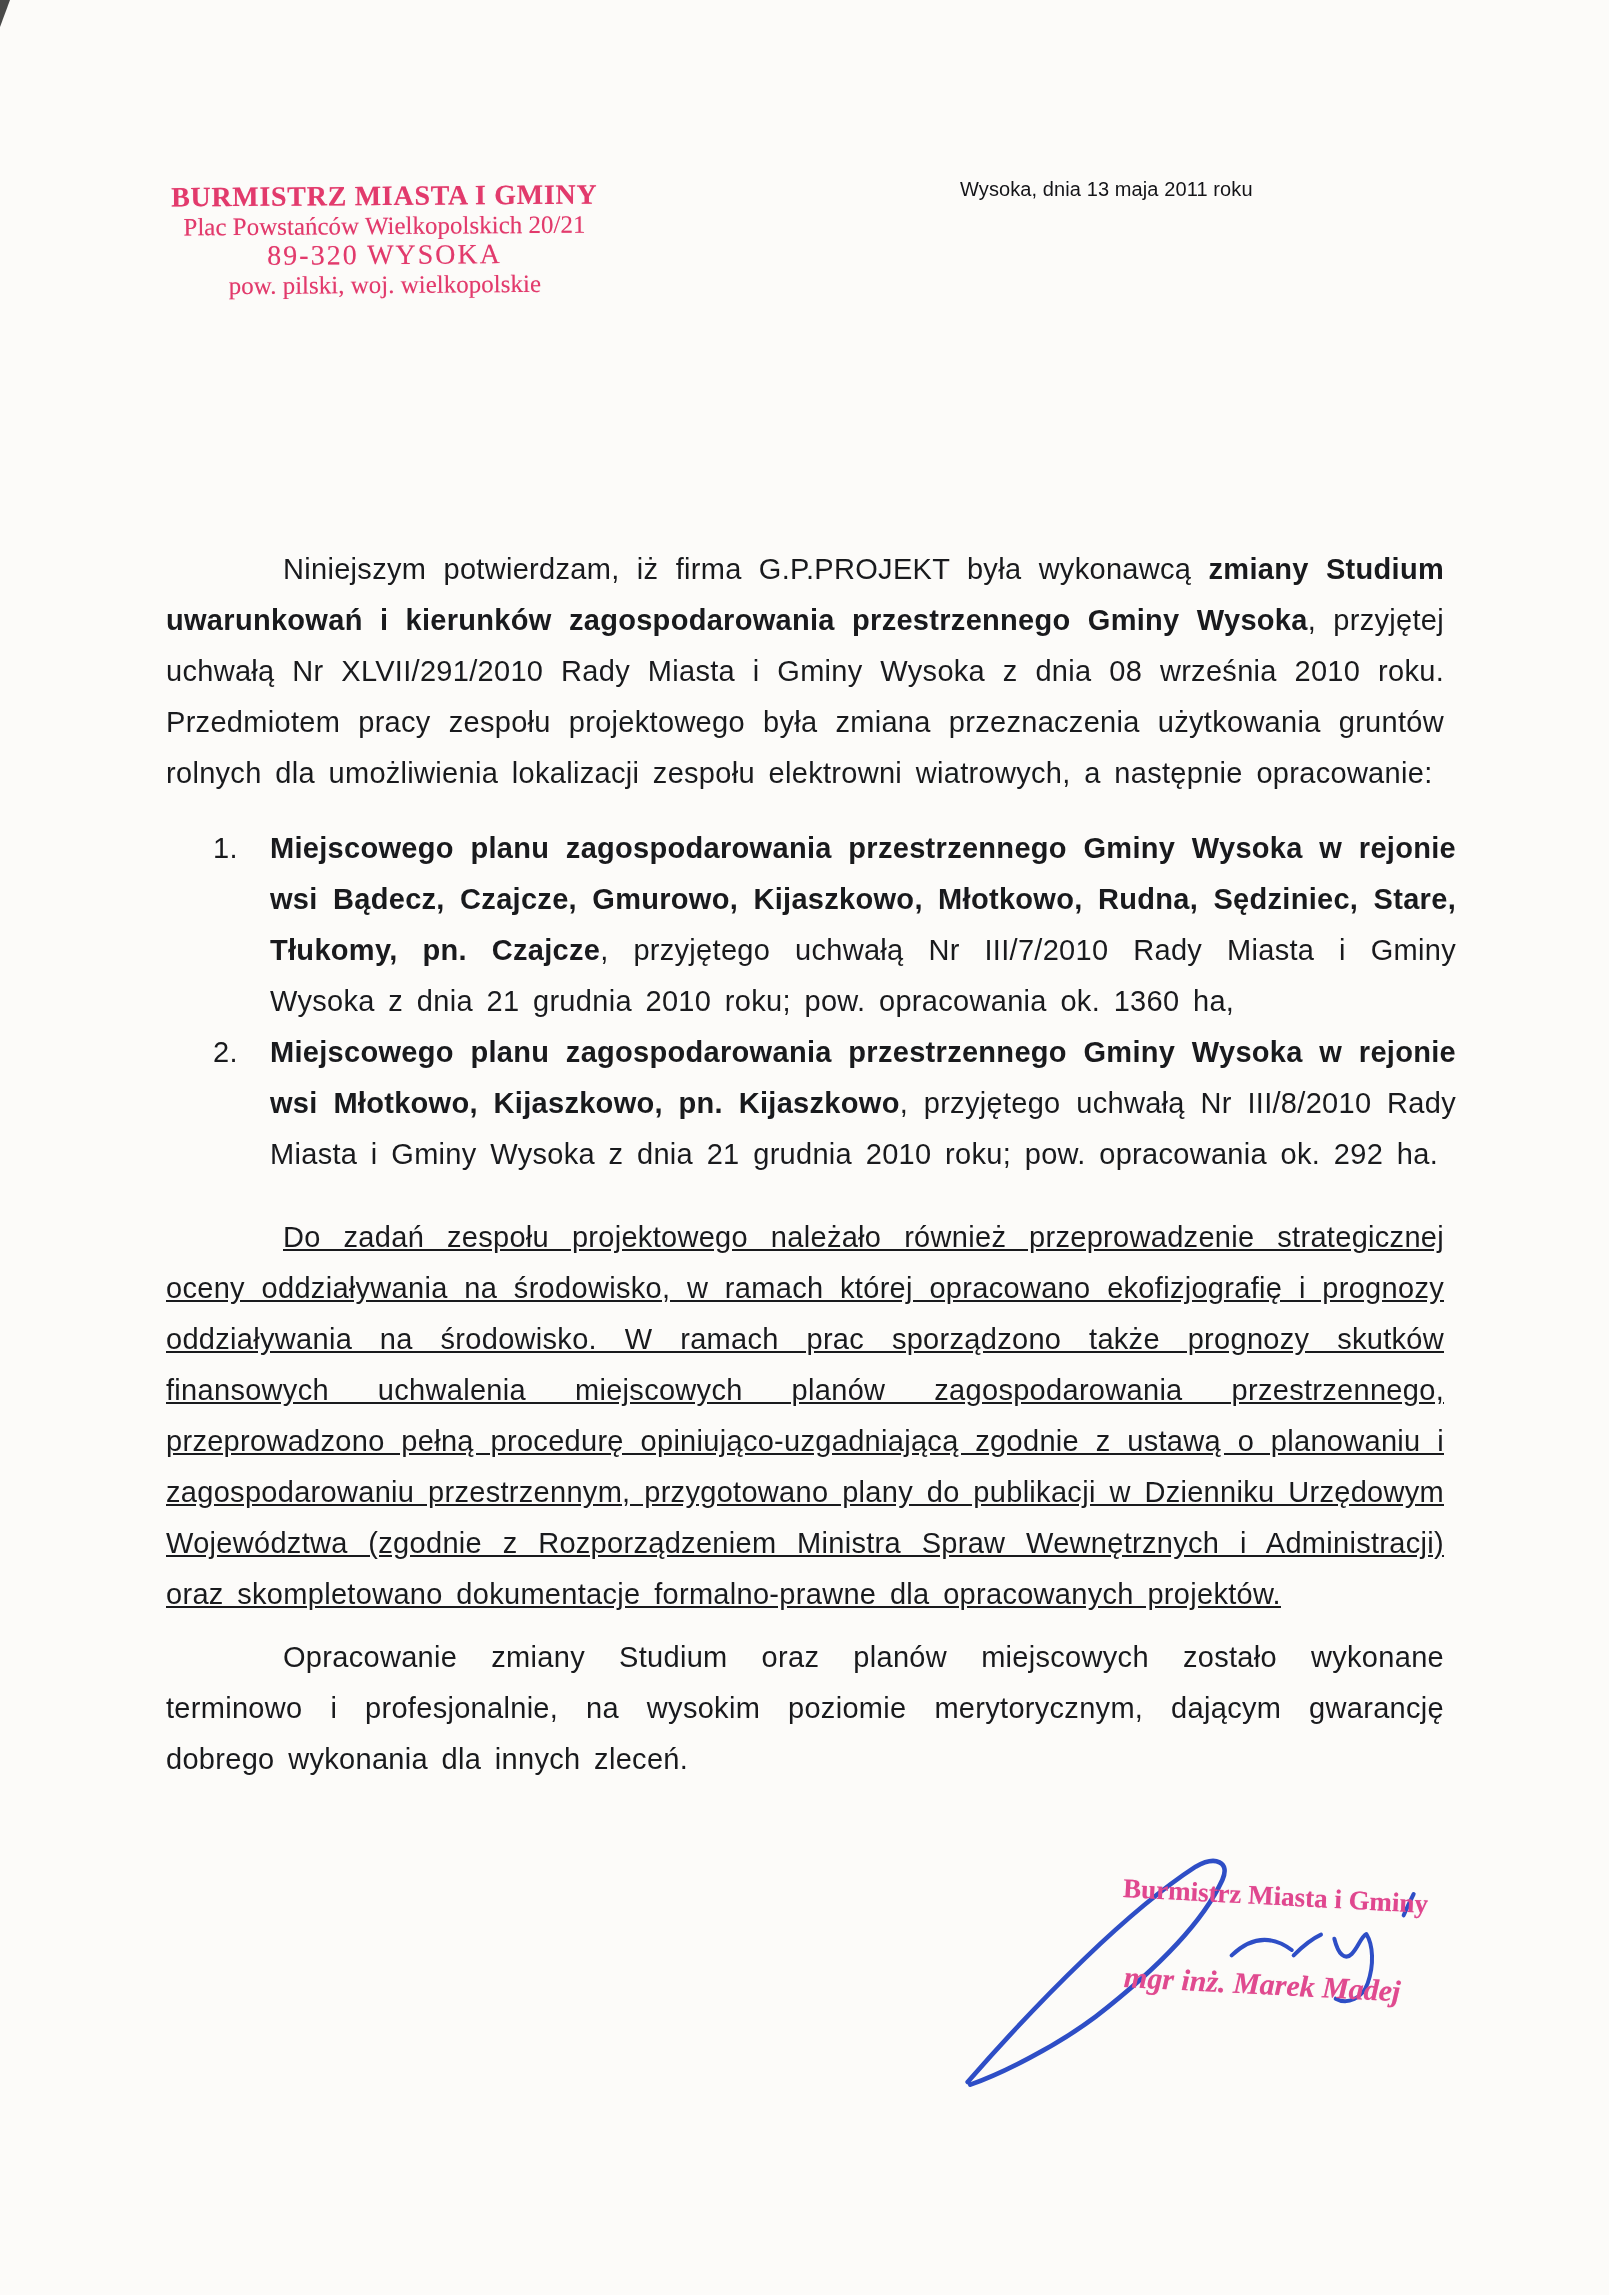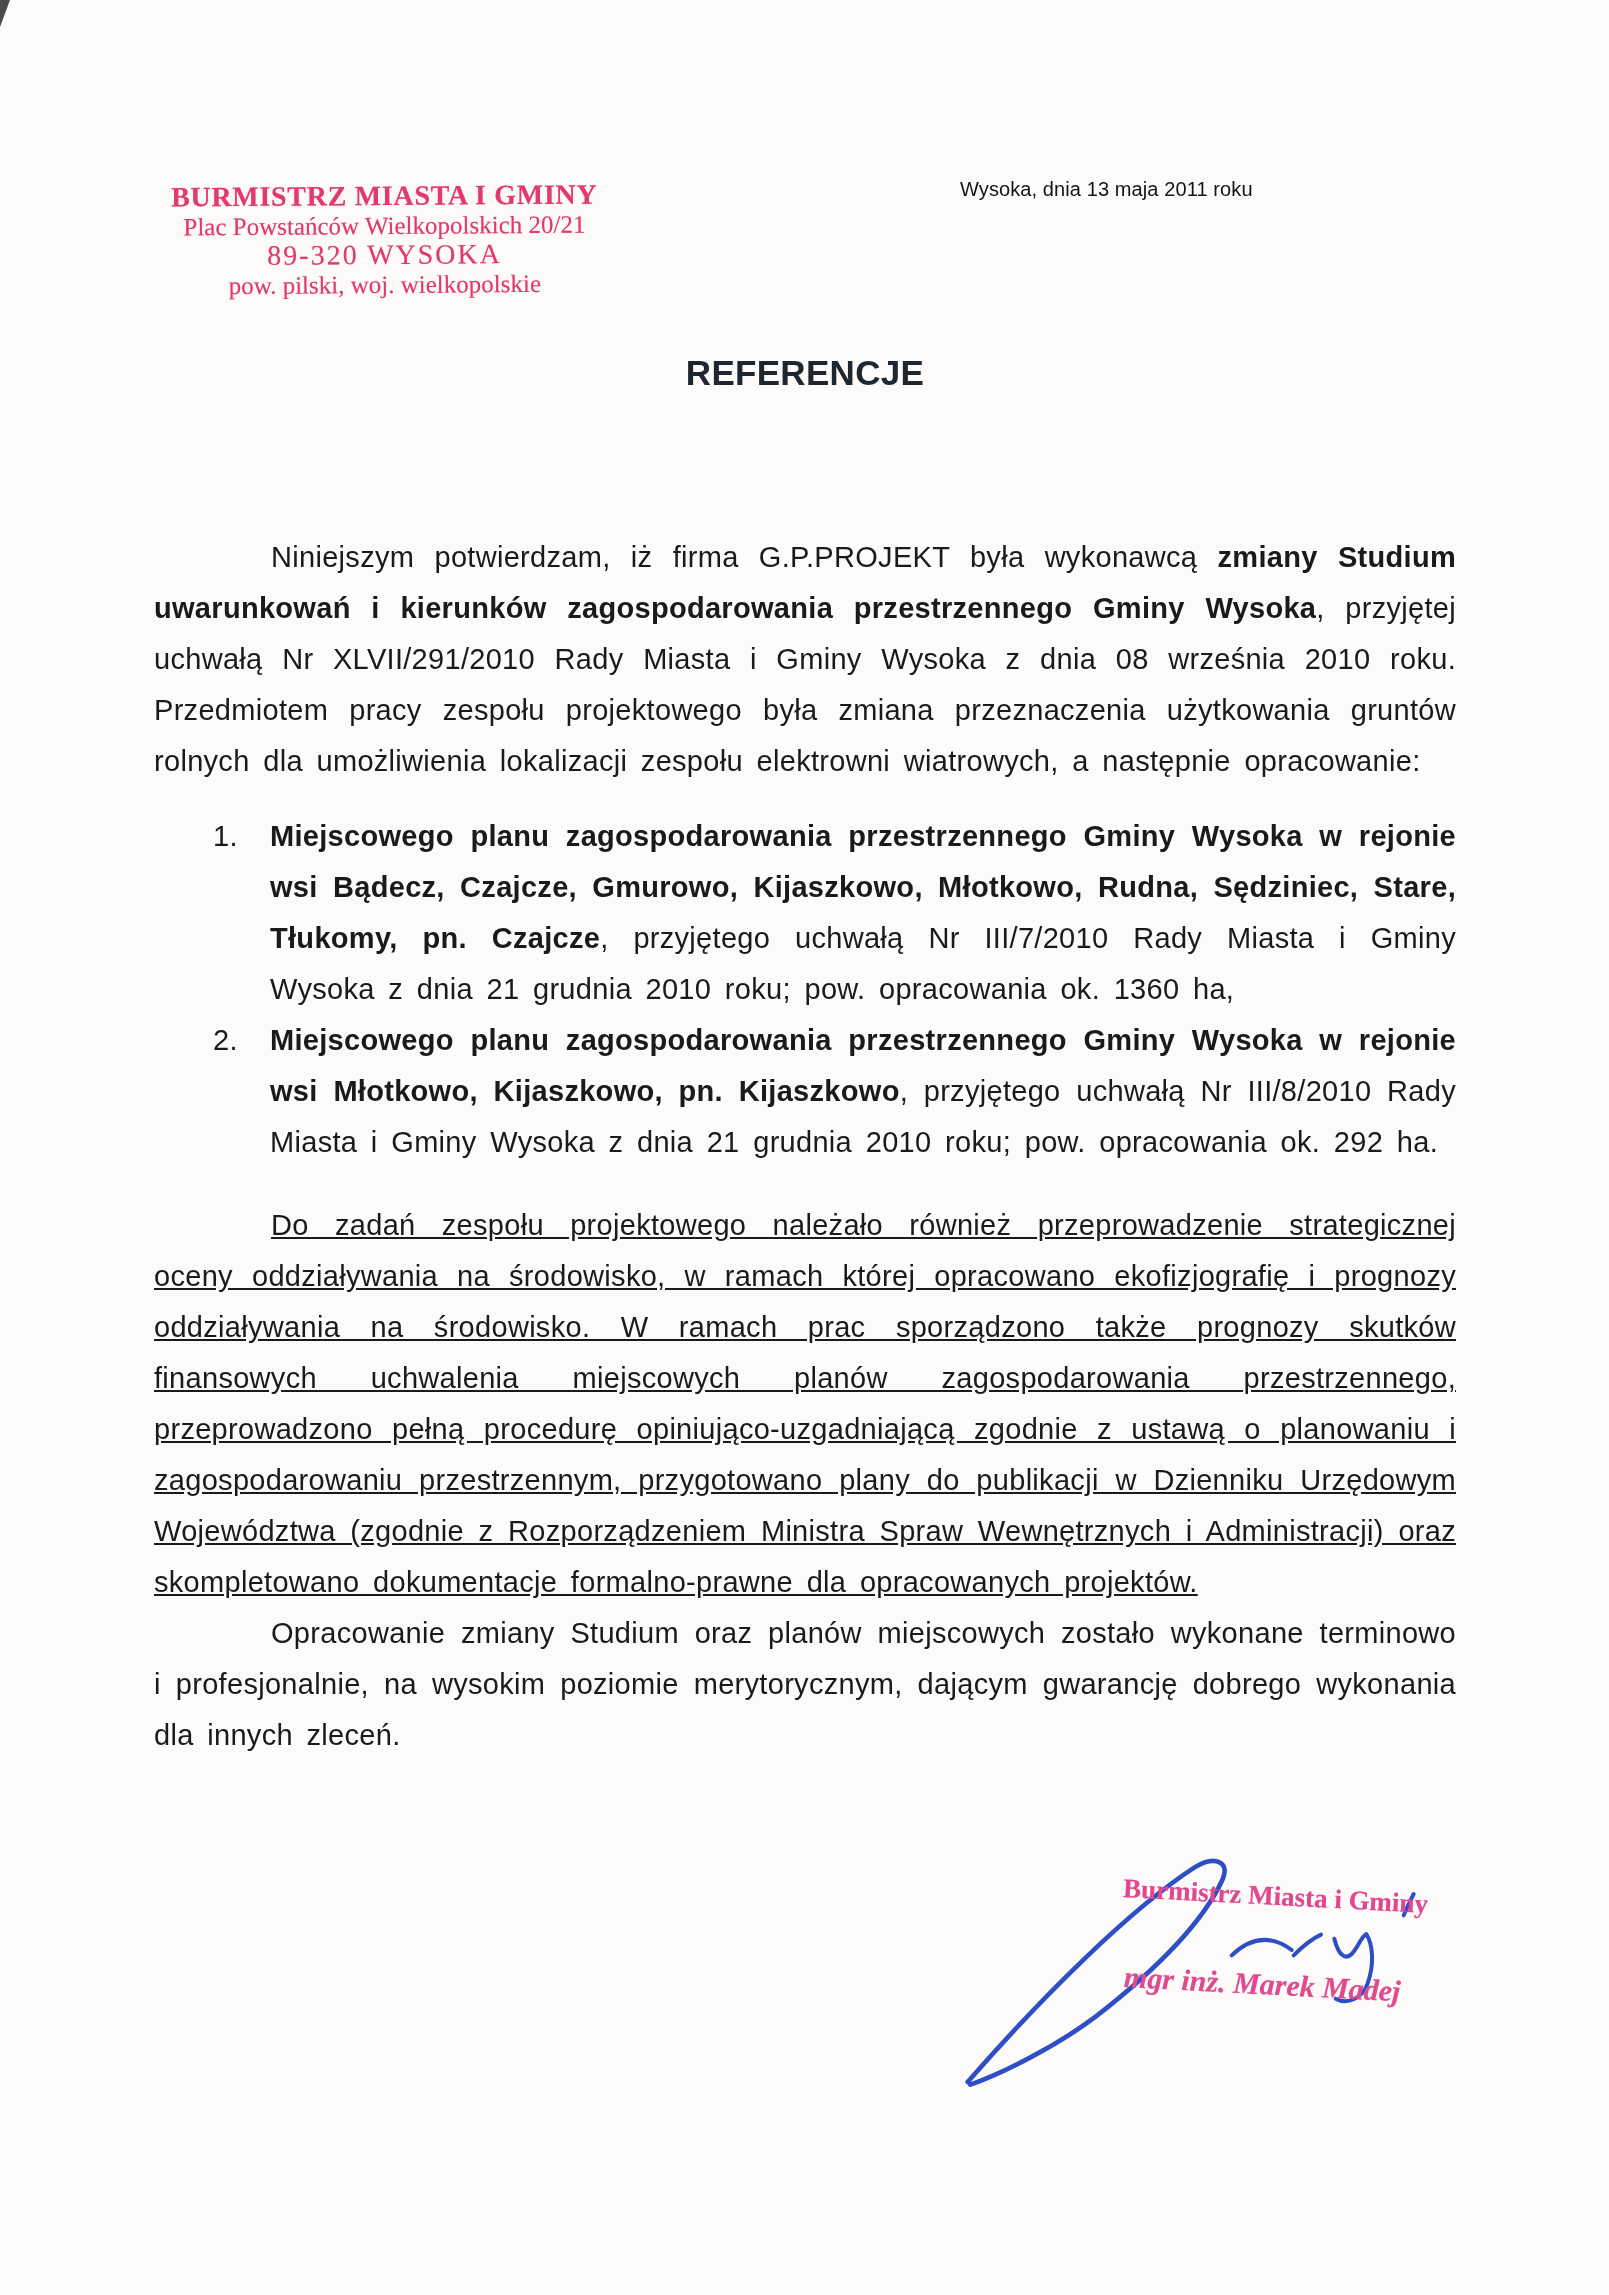--- a/index.html
+++ b/index.html
@@ -50,21 +50,21 @@
   }
 
   
   .content{
     position:absolute;left:154px;top:532px;width:1302px;
     font-size:29px;line-height:51px;
     text-align:justify;
     word-spacing:5.3px;letter-spacing:0.3px;
     color:#191a1d;
   }
-  .para{margin:0;text-indent:117px;}
+  .para{margin:12px;text-indent:117px;}
   .para.p2{margin-top:32px;text-decoration:underline;}
   .b{font-weight:700;}
   .olist{margin:24px 0 32px 59px;}
   .li{display:flex;}
   .li + .li{margin-top:0;}
   .num{flex:0 0 57px;}
   .li-text{flex:1;text-align:justify;}
 
   
   .sig-block{position:absolute;left:935px;top:1850px;width:508px;height:260px;}
@@ -96,21 +96,20 @@
 
   <div class="stamp-header">
     <div class="l1">BURMISTRZ MIASTA I GMINY</div>
     <div class="l2">Plac Powstańców Wielkopolskich 20/21</div>
     <div class="l3">89-320 WYSOKA</div>
     <div class="l4">pow. pilski, woj. wielkopolskie</div>
   </div>
 
   <div class="dateline">Wysoka, dnia 13 maja 2011 roku</div>
 
-  <div class="doc-title">REFERENCJE</div>
 
   <div class="content">
     <p class="para"><span>Niniejszym potwierdzam, iż firma G.P.PROJEKT była wykonawcą </span><span class="b">zmiany Studium uwarunkowań i kierunków zagospodarowania przestrzennego Gminy Wysoka</span><span>, przyjętej uchwałą Nr XLVII/291/2010 Rady Miasta i Gminy Wysoka z dnia 08 września 2010 roku. Przedmiotem pracy zespołu projektowego była zmiana przeznaczenia użytkowania gruntów rolnych dla umożliwienia lokalizacji zespołu elektrowni wiatrowych, a następnie opracowanie:</span></p>
 
     <div class="olist">
       <div class="li">
         <span class="num">1.</span>
         <span class="li-text"><span class="b">Miejscowego planu zagospodarowania przestrzennego Gminy Wysoka w rejonie wsi Bądecz, Czajcze, Gmurowo, Kijaszkowo, Młotkowo, Rudna, Sędziniec, Stare, Tłukomy, pn. Czajcze</span><span>, przyjętego uchwałą Nr III/7/2010 Rady Miasta i Gminy Wysoka z dnia 21 grudnia 2010 roku; pow. opracowania ok. 1360 ha,</span></span>
       </div>
       <div class="li">

